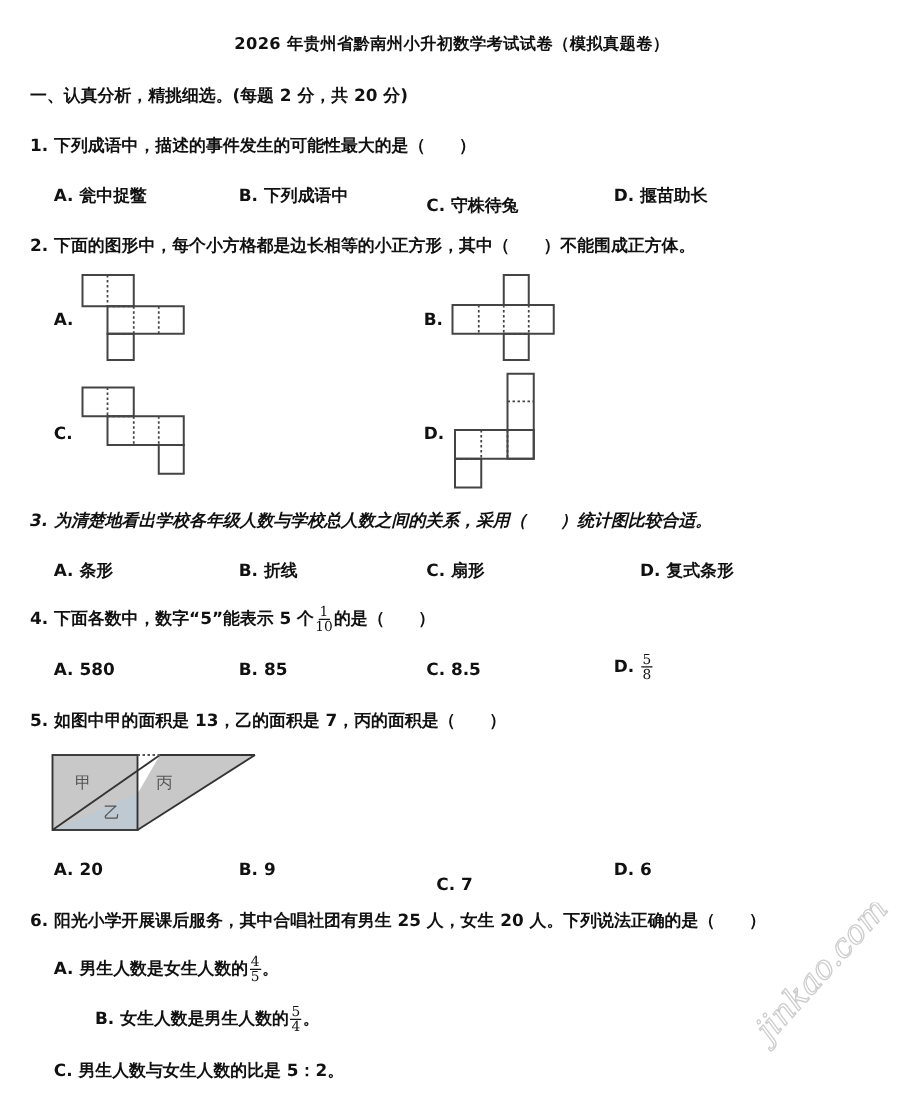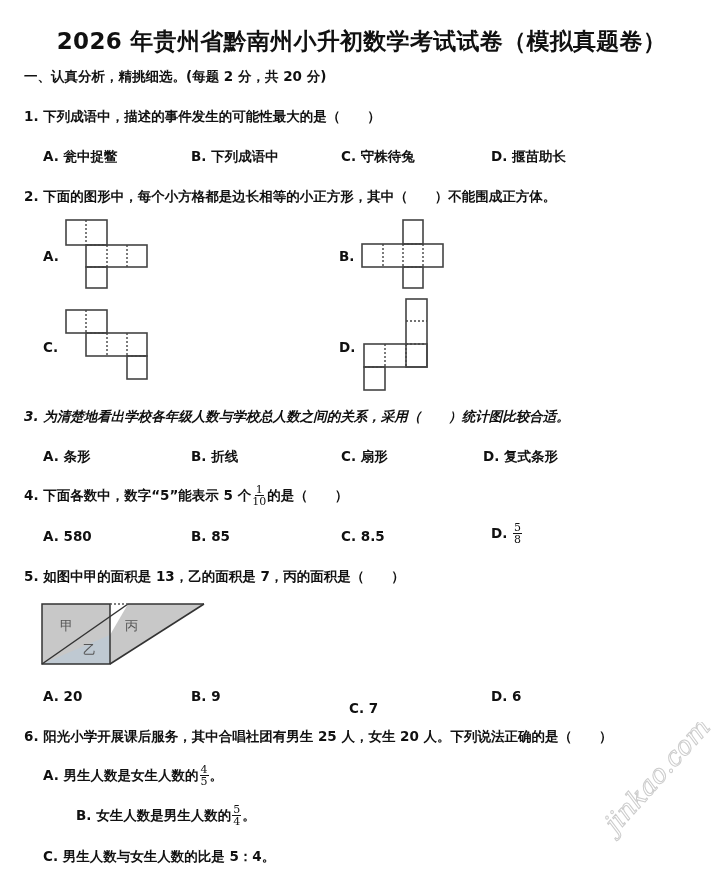--- a/index.html
+++ b/index.html
@@ -1,40 +1,40 @@
 <!DOCTYPE html>
 <html><head>
 <meta charset="utf-8">
 <style>
   html, body { margin: 0; padding: 0; background: #ffffff; }
   body { width: 723px; height: 892px; position: relative; overflow: hidden;
          font-family: "DejaVu Sans", "Liberation Sans", sans-serif; color: #111; }
   .abs { position: absolute; white-space: nowrap; }
-  .title { font-size: 23px; font-weight: bold; left: 0; width: 723px; text-align: center; top: 26px; letter-spacing: 0.3px; }
+  .title { font-size: 13px; font-weight: bold; left: 0; width: 723px; text-align: center; top: 26px; letter-spacing: 0.3px; }
   .q { font-size: 13.5px; font-weight: bold; left: 24px; }
   .opt { font-size: 13.5px; font-weight: bold; }
   .frac { display: inline-flex; flex-direction: column; align-items: center; vertical-align: middle;
           font-family: "DejaVu Serif", serif; font-weight: normal; font-size: 11px; line-height: 11px; margin: 0 1px; }
   .frac .num { border-bottom: 1px solid #111; padding: 0 1px; }
   .fig { position: absolute; }
   .watermark { position: absolute; left: 598px; top: 722px; width: 130px; height: 130px; }
 </style>
 </head>
 <body>
 
 <div class="abs title">2026 年贵州省黔南州小升初数学考试试卷（模拟真题卷）</div>
 <div class="abs q" style="top:68px;">一、认真分析，精挑细选。(每题 2 分，共 20 分)</div>
 
 <div class="abs q" style="top:108px;">
   <span>1.</span>
   <span>下列成语中，描述的事件发生的可能性最大的是（　　）</span>
 </div>
 <div class="abs opt" style="top:148px;left:43px;"><span>A.</span> <span>瓮中捉鳖</span></div>
 <div class="abs opt" style="top:148px;left:191px;"><span>B.</span> <span>下列成语中</span></div>
-<div class="abs opt" style="top:148px;left:341px;"><span>C.</span> <span>守株待兔</span></div>
+<div class="abs opt" style="top:156px;left:341px;"><span>C.</span> <span>守株待兔</span></div>
 <div class="abs opt" style="top:148px;left:491px;"><span>D.</span> <span>揠苗助长</span></div>
 
 <div class="abs q" style="top:188px;">
   <span>2.</span>
   <span>下面的图形中，每个小方格都是边长相等的小正方形，其中（　　）不能围成正方体。</span>
 </div>
 <div class="abs opt" style="top:248px;left:43px;">A.</div>
 <div class="abs opt" style="top:248px;left:339px;">B.</div>
 <div class="abs opt" style="top:339px;left:43px;">C.</div>
 <div class="abs opt" style="top:339px;left:339px;">D.</div>
@@ -90,21 +90,21 @@
   </g>
 </svg>
 
 <div class="abs q" style="top:408px;font-style:italic;">
   <span>3.</span>
   <span>为清楚地看出学校各年级人数与学校总人数之间的关系，采用（　　）统计图比较合适。</span>
 </div>
 <div class="abs opt" style="top:448px;left:43px;"><span>A.</span> <span>条形</span></div>
 <div class="abs opt" style="top:448px;left:191px;"><span>B.</span> <span>折线</span></div>
 <div class="abs opt" style="top:448px;left:341px;"><span>C.</span> <span>扇形</span></div>
-<div class="abs opt" style="top:448px;left:483px;"><span>D.</span> <span>复式条形</span></div>
+<div class="abs opt" style="top:448px;left:512px;"><span>D.</span> <span>复式条形</span></div>
 
 <div class="abs q" style="top:484px;">
   <span>4.</span>
   <span>下面各数中，数字“5”能表示 5 个</span><span class="frac">
       <span class="num">1</span>
       <span>10</span>
     </span><span>的是（　　）</span>
 </div>
 <div class="abs opt" style="top:528px;left:43px;"><span>A.</span> <span>580</span></div>
 <div class="abs opt" style="top:528px;left:191px;"><span>B.</span> <span>85</span></div>
@@ -143,17 +143,17 @@
   <span>阳光小学开展课后服务，其中合唱社团有男生 25 人，女生 20 人。下列说法正确的是（　　）</span>
 </div>
 <div class="abs opt" style="top:764px;left:43px;"><span>A.</span> <span>男生人数是女生人数的</span><span class="frac">
       <span class="num">4</span>
       <span>5</span>
     </span><span>。</span></div>
 <div class="abs opt" style="top:804px;left:43px;margin-left:33px;"><span>B.</span> <span>女生人数是男生人数的</span><span class="frac">
       <span class="num">5</span>
       <span>4</span>
     </span><span>。</span></div>
-<div class="abs opt" style="top:848px;left:43px;"><span>C.</span> <span>男生人数与女生人数的比是 5：4。</span></div>
+<div class="abs opt" style="top:848px;left:43px;"><span>C.</span> <span>男生人数与女生人数的比是 5：2。</span></div>
 
 <svg class="watermark" viewBox="0 0 130 130">
   <text x="0" y="0" transform="translate(18,112) rotate(-48)" font-size="26" font-style="italic" font-family="DejaVu Serif, serif" fill="none" stroke="#cccccc" stroke-width="1">jinkao.com</text>
 </svg>
 
 </body></html>

